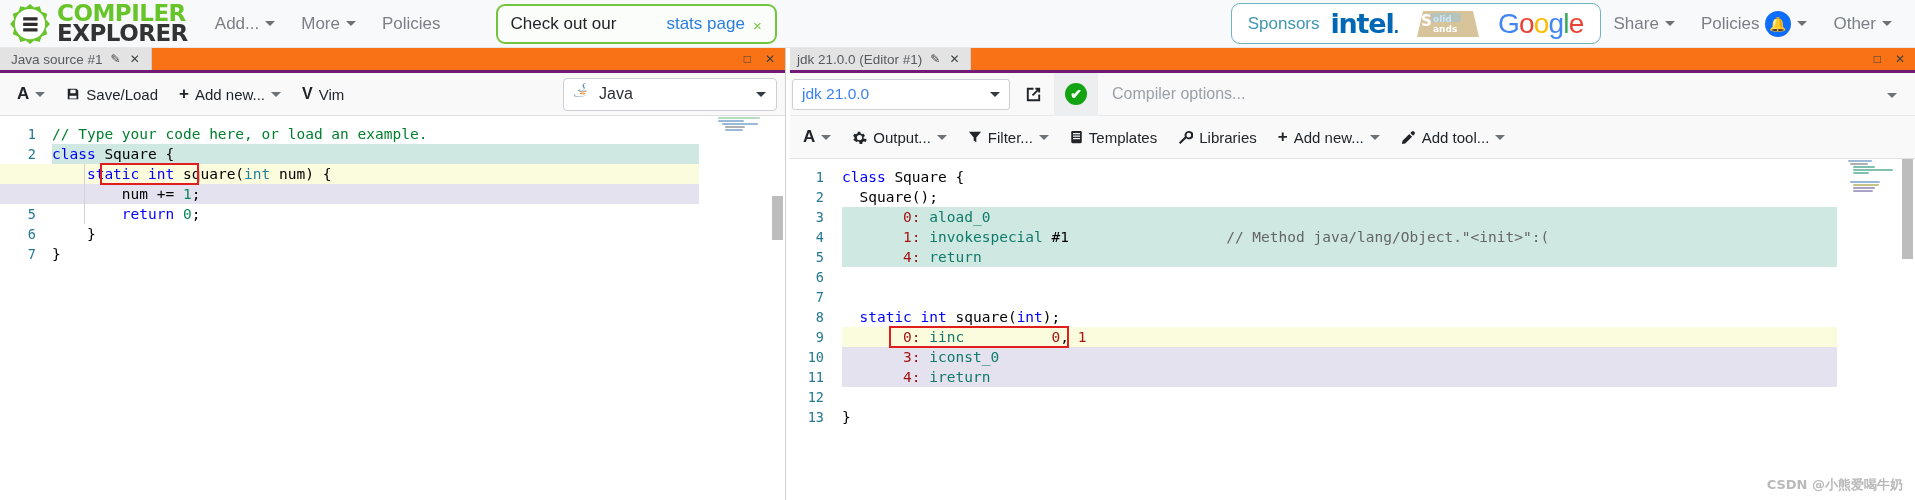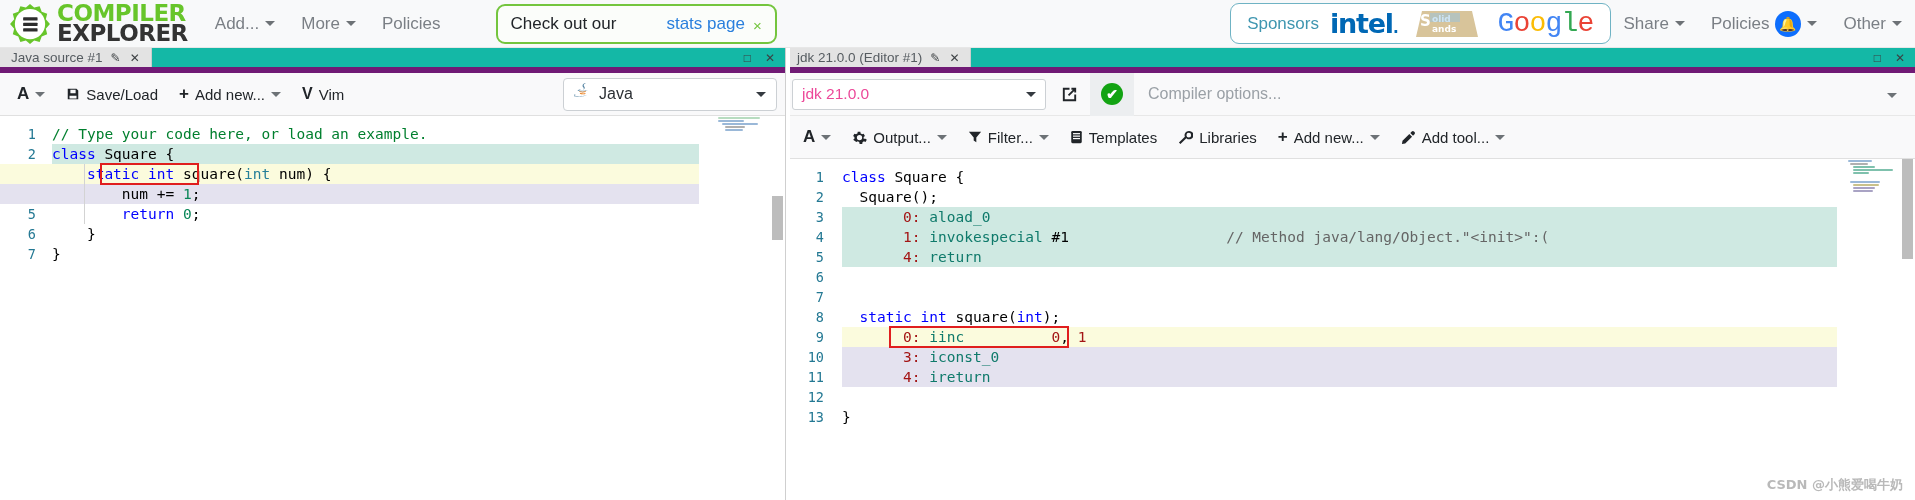--- a/index.html
+++ b/index.html
@@ -79,49 +79,49 @@
   }
   .sponsors-label { font-size: 17px; color: #3f96b0; }
   .intel-logo {
     font-family: "DejaVu Sans", sans-serif;
     font-weight: bold; font-size: 27px;
     color: #0068b5; letter-spacing: -1.2px;
   }
   .intel-logo .dot { font-size: 15px; }
   .solidsands { display:block; }
   .google-logo {
-    font-family: Liberation Mono, monospace;
+    font-family: Liberation Sans, sans-serif;
     font-weight: 500; font-size: 28px; letter-spacing: -0.8px;
   }
   .g1{color:#4285F4}.g2{color:#EA4335}.g3{color:#FBBC05}.g4{color:#4285F4}.g5{color:#34A853}.g6{color:#EA4335}
 
-  .right-nav { display: flex; align-items: center; padding-right: 0; justify-content: space-between; }
+  .right-nav { display: flex; align-items: center; padding-right: 10px; justify-content: space-between; }
   .bell-badge {
     width: 26px; height: 26px; border-radius: 50%;
     background: #0d6efd; display: inline-flex;
     align-items: center; justify-content: center;
     color: #fff; font-size: 14px;
   }
 
   
   .workspace {
     position: relative;
     height: 452px;
     display: flex;
     background: #fff;
   }
   .pane { display: flex; flex-direction: column; height: 100%; background: #fff; }
   .pane-left { width: 786px; border-right: 1px solid #cfcfcf; }
   .pane-right { flex: 1 1 auto; min-width: 0; }
 
   .tabbar {
     height: 25px;
-    background: #14b8a6;
+    background: #f97316;
     display: flex; align-items: stretch;
-    border-bottom: 6px solid #701a75;
+    border-bottom: 3px solid #701a75;
     position: relative;
     flex: none;
   }
   .tab {
     background: #e3e3e3;
     border-right: 1px solid #cdcdcd;
     display: flex; align-items: center; gap: 8px;
     padding: 0 11px;
     font-size: 13.5px;
     color: #555b60;
@@ -163,24 +163,24 @@
 
   
   .compilerbar {
     height: 43px; flex: none;
     background: #f9f9fa;
     border-bottom: 1px solid #e8e8e8;
     display: flex; align-items: center;
     padding: 0 6px; gap: 0px;
   }
   .comp-select {
-    width: 254px; height: 31px;
+    width: 218px; height: 31px;
     border: 1px solid #ccd0d4; border-radius: 3px;
     background: #fff; display: flex; align-items: center;
-    padding: 0 9px; font-size: 15.5px; color: #ec4899;
+    padding: 0 9px; font-size: 15.5px; color: #3b82f6;
   }
   .comp-select .caret { margin-left: auto; border-top-color:#343a40; }
   .icon-sq-btn {
     width: 34px; height: 34px; margin-left: 6px;
     display: flex; align-items: center; justify-content: center;
     cursor: pointer; border-radius: 3px;
   }
   .ok-badge {
     width: 22px; height: 22px; border-radius: 50%;
     background: #12a312; color: #fff;

